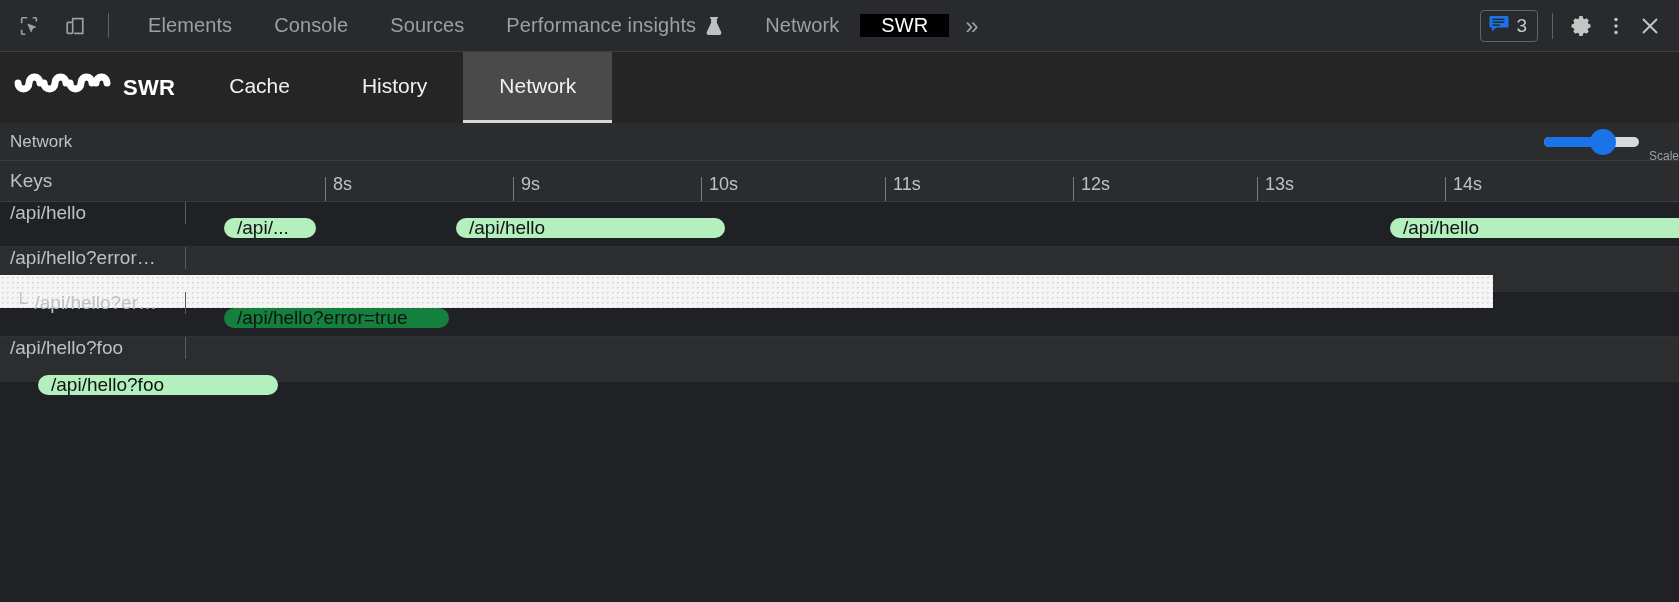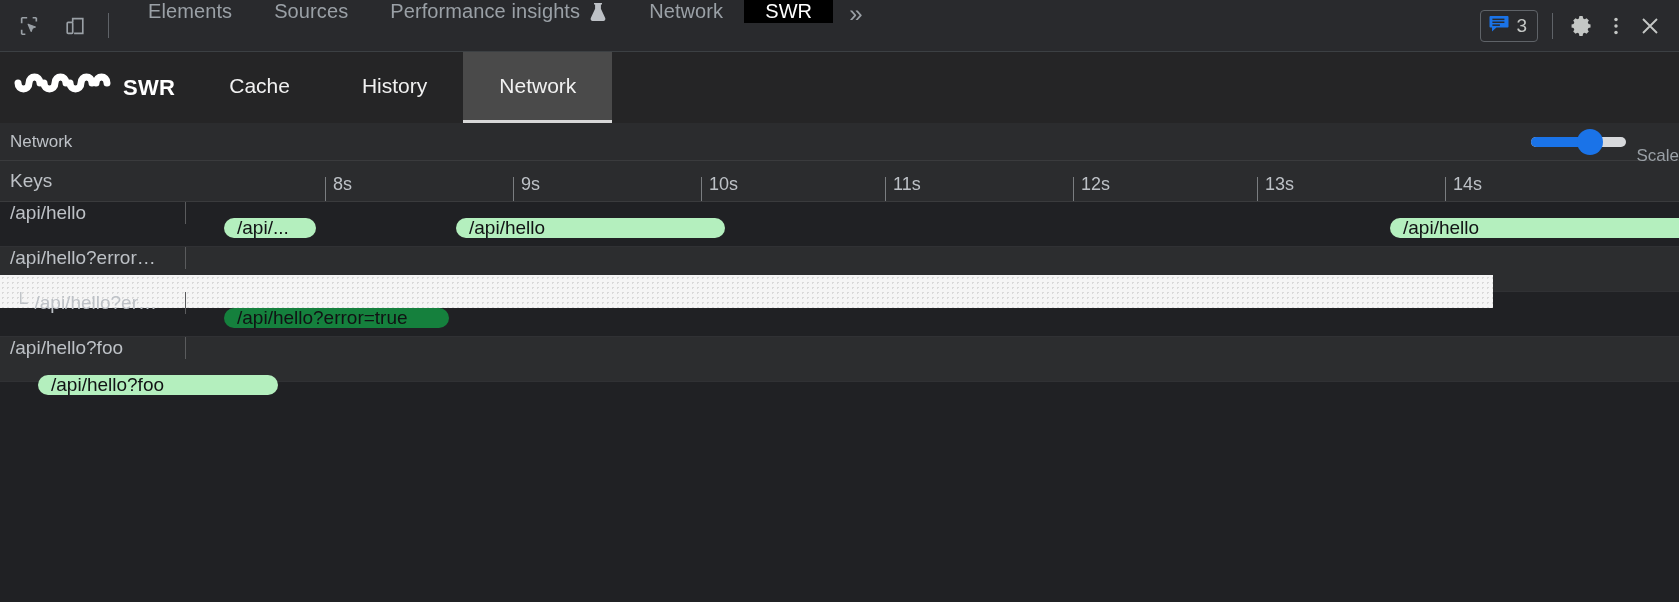--- a/index.html
+++ b/index.html
@@ -29,21 +29,21 @@
     display: flex; align-items: center; justify-content: center;
     color: #9aa0a6;
     cursor: pointer;
   }
   .vsep {
     width: 1px; background: #5f6368;
     margin: 13px 6px 13px 2px;
     align-self: stretch;
   }
   .panel-tabs {
-    display: flex; align-items: flex-start; flex: 1;
+    display: flex; align-items: center; flex: 1;
   }
   .panel-tab {
     display: flex; align-items: center;
     padding: 0 21px;
     font-size: 20px;
     color: #9aa0a6;
     cursor: pointer;
     white-space: nowrap;
     letter-spacing: .1px;
   }
@@ -117,21 +117,21 @@
   }
   .slider .fill {
     position: absolute; left: 0; top: 0; bottom: 0; width: 62%;
     background: #1a73e8; border-radius: 6px;
   }
   .slider .knob {
     position: absolute; left: 62%; top: 50%;
     width: 26px; height: 26px; margin-left: -13px; margin-top: -13px;
     background: #1a73e8; border-radius: 50%;
   }
-  .scale-label { color: #9aa0a6; font-size: 17px; white-space: nowrap; margin-top: 28px; }
+  .scale-label { color: #9aa0a6; font-size: 12px; white-space: nowrap; margin-top: 28px; }
 
   
   .axis-row {
     height: 41px;
     position: relative;
     background: #2b2c2e;
     border-bottom: 1px solid #3a3b3d;
   }
   .keys-head {
     position: absolute; left: 10px; top: 9px;
@@ -196,20 +196,23 @@
         <rect x="3.5" y="8" width="6" height="12" rx="1"></rect>
         <path d="M11 20h9.5V4H9.5v4"></path>
       </svg>
     </div>
     <div class="vsep"></div>
   </div>
 
   <div class="panel-tabs">
     <div class="panel-tab">
       <span>Elements</span>
+    </div>
+    <div class="panel-tab">
+      <span>Console</span>
     </div>
     <div class="panel-tab">
       <span>Sources</span>
     </div>
     <div class="panel-tab">
       <span>Performance insights</span>
       <span class="flask">
         <svg width="18" height="20" viewBox="0 0 18 20" fill="#bdc1c6">
           <path d="M5 1h8v1.6h-1.1v4.2l4.3 9.3c.6 1.3-.3 2.9-1.8 2.9H3.6c-1.5 0-2.4-1.6-1.8-2.9l4.3-9.3V2.6H5z"></path>
         </svg>

